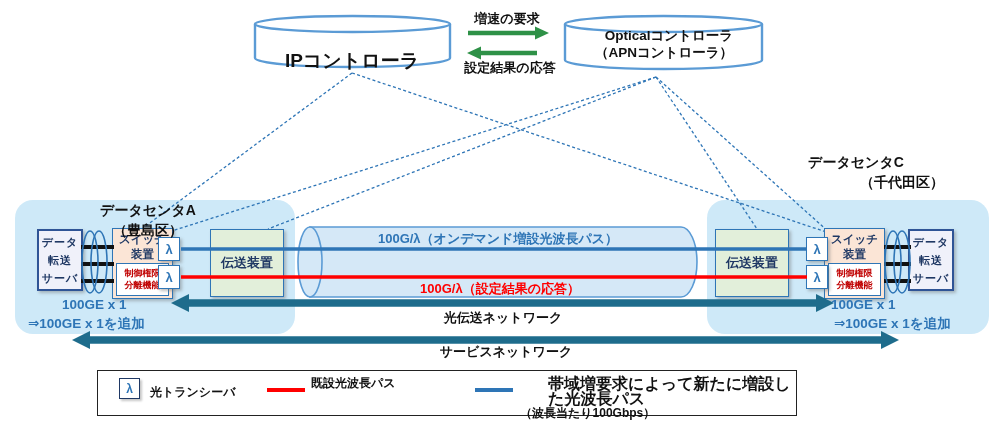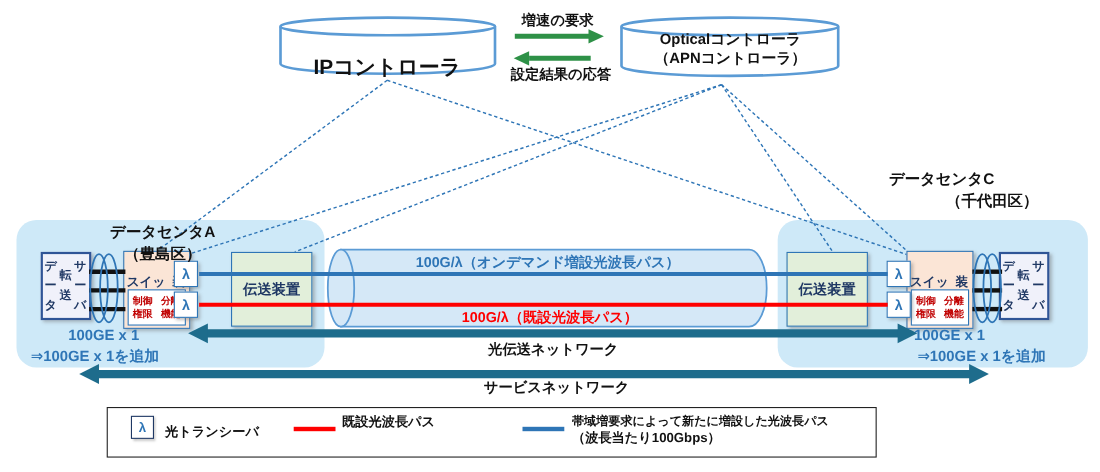--- a/index.html
+++ b/index.html
@@ -1,21 +1,21 @@
 <!DOCTYPE html>
 <html><head>
 <meta charset="utf-8">
 <style>
   html,body{margin:0;padding:0;background:#fff;}
   #stage{position:relative;width:1000px;height:429px;background:#fff;overflow:hidden;
          font-family:"Liberation Sans","DejaVu Sans",sans-serif;}
   .abs{position:absolute;}
   .dcbg{position:absolute;background:#CEE9F8;border-radius:18px;}
-  .box{position:absolute;display:flex;flex-direction:row;align-items:center;justify-content:center;
-       box-sizing:border-box;box-shadow:2px 2px 3px rgba(110,110,110,.45);text-align:center;}
+  .box{position:absolute;display:flex;flex-direction:column;align-items:center;justify-content:center;
+       box-sizing:border-box;box-shadow:2px 2px 3px rgba(110,110,110,.45);}
   .navy{color:#1F3864;font-weight:bold;}
   .ctr{transform:translate(-50%,-50%);white-space:nowrap;}
   .blk{color:#111;font-weight:bold;}
   .blue-t{color:#2E75B6;font-weight:bold;}
   svg{position:absolute;left:0;top:0;}
   .lg-line{position:absolute;}
 </style>
 </head>
 <body>
 
@@ -147,36 +147,36 @@
     <g fill="#2E9147">
       <line x1="537" y1="53" x2="481" y2="53" stroke="#2E9147" stroke-width="4.5"></line>
       <polygon points="467,53 481,46.5 481,59.5"></polygon>
     </g>
   </svg>
 
   <div class="abs ctr blk" style="left:507px;top:19px;font-size:13px;">増速の要求</div>
   <div class="abs ctr blk" style="left:510px;top:68px;font-size:13px;">設定結果の応答</div>
 
   <div class="abs ctr blk" style="left:352px;top:45px;font-size:19px;margin-top:16px;">IPコントローラ</div>
-  <div class="abs ctr" style="left:664px;top:44px;text-align:center;">
+  <div class="abs ctr" style="left:664px;top:44px;text-align:right;">
     <div class="blk" style="font-size:13.5px;line-height:17px;">Opticalコントローラ</div>
     <div class="blk" style="font-size:13.5px;line-height:17px;">（APNコントローラ）</div>
   </div>
 
   <div class="abs" style="left:60px;top:152px;width:176px;text-align:center;">
     <div class="blk" style="font-size:14px;line-height:20px;margin-top:48px;">データセンタA</div>
     <div class="blk" style="font-size:14px;line-height:20px;">（豊島区）</div>
   </div>
   <div class="abs" style="left:768px;top:152px;width:176px;text-align:center;">
     <div class="blk" style="font-size:14px;line-height:20px;">データセンタC</div>
     <div class="blk" style="font-size:14px;line-height:20px;text-align:right;">（千代田区）</div>
   </div>
 
   <div class="abs ctr blue-t" style="left:498px;top:239px;font-size:13px;z-index:7;">100G/λ（オンデマンド増設光波長パス）</div>
-  <div class="abs ctr" style="left:500px;top:289px;font-size:13px;font-weight:bold;color:#FF0000;z-index:7;">100G/λ（既設光波長パス）</div>
+  <div class="abs ctr" style="left:500px;top:289px;font-size:13px;font-weight:bold;color:#FF0000;z-index:7;">100G/λ（設定結果の応答）</div>
 
   <div class="abs ctr blk" style="left:503px;top:318px;font-size:13px;z-index:7;">光伝送ネットワーク</div>
   <div class="abs ctr blk" style="left:506px;top:352px;font-size:13px;z-index:7;">サービスネットワーク</div>
 
   <div class="abs blue-t" style="left:62px;top:297px;font-size:13.5px;z-index:7;">100GE x 1</div>
   <div class="abs blue-t" style="left:28px;top:315px;font-size:13.5px;z-index:7;">⇒100GE x 1を追加</div>
   <div class="abs blue-t" style="left:831px;top:297px;font-size:13.5px;z-index:7;">100GE x 1</div>
   <div class="abs blue-t" style="left:834px;top:315px;font-size:13.5px;z-index:7;">⇒100GE x 1を追加</div>
 
   <div class="abs" style="left:97px;top:370px;width:698px;height:44px;border:1.5px solid #222;background:#fff;z-index:8;">
@@ -185,18 +185,18 @@
     </div>
     <div class="abs blk" style="left:52px;top:13px;font-size:12px;">光トランシーバ</div>
 
     <div class="lg-line" style="left:169px;top:17px;width:38px;height:4px;background:#FF0000;"></div>
     <div class="abs" style="left:213px;top:5px;">
       <div class="blk" style="font-size:12px;line-height:15px;">既設光波長パス</div>
     </div>
 
     <div class="lg-line" style="left:377px;top:17px;width:38px;height:4px;background:#2E75B6;"></div>
     <div class="abs" style="left:422px;top:5px;">
-      <div class="blk" style="font-size:11px;line-height:15px;">帯域増要求によって新たに増設した光波長パス</div>
+      <div class="blk" style="font-size:16px;line-height:15px;margin-left:28px;">帯域増要求によって新たに増設した光波長パス</div>
       <div class="blk" style="font-size:12px;line-height:15px;">（波長当たり100Gbps）</div>
     </div>
   </div>
 
 </div>
 
 </body></html>

